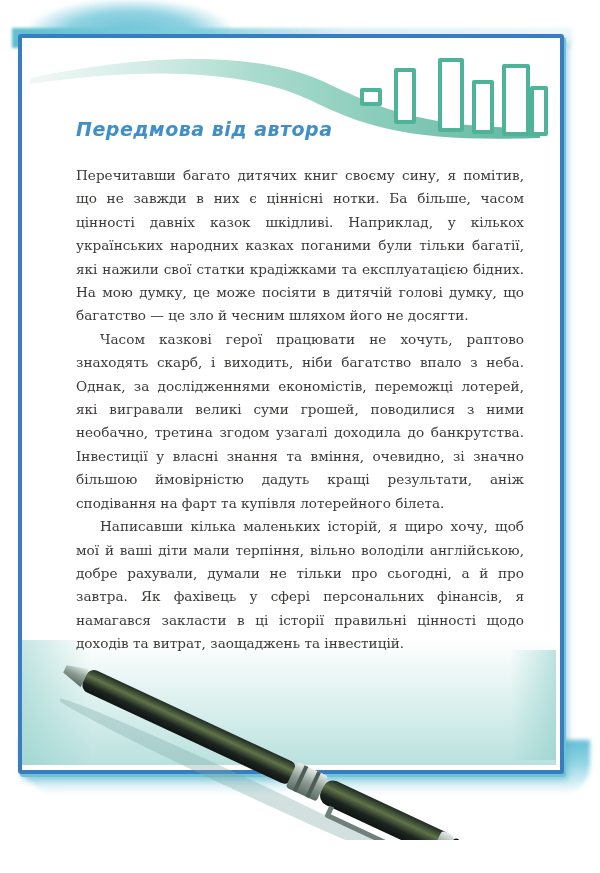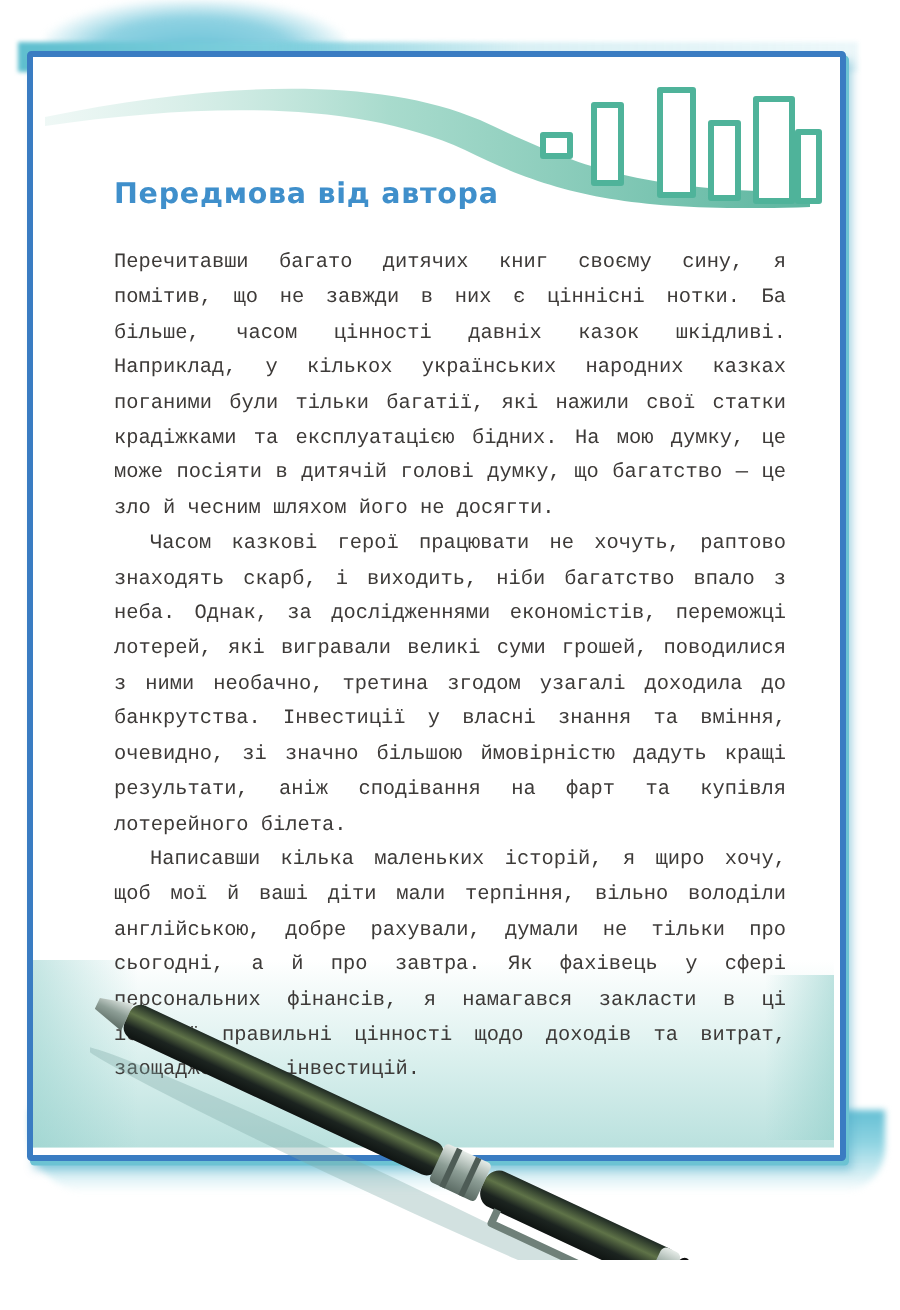--- a/index.html
+++ b/index.html
@@ -36,27 +36,26 @@
       background: linear-gradient(90deg, rgba(140,205,200,0.5), rgba(255,255,255,0));
     }
     .wash-right {
       position: absolute; left: 510px; top: 650px; width: 46px; height: 110px;
       background: linear-gradient(270deg, rgba(140,205,200,0.55), rgba(255,255,255,0));
     }
     .skyline { position: absolute; left: 20px; top: 50px; width: 540px; height: 100px; }
     .heading {
       position: absolute; left: 76px; top: 118px;
       font-family: "DejaVu Sans", sans-serif; font-size: 19px; font-weight: 600;
-      color: #3f8fcb; letter-spacing: 0.5px; margin: 0;
+      color: #3f8fcb; letter-spacing: 0.5px; margin: 0; font-style: italic;
     }
     .body-text {
       position: absolute; left: 76px; top: 164px; width: 448px;
       font-size: 13.6px; line-height: 23.4px; color: #3d3a38; text-align: justify;
       hyphens: manual;
-      font-family: Liberation Mono, monospace;
     }
     .body-text p { margin: 0; text-indent: 24px; }
     .body-text p.first { text-indent: 0; }
     .pen { position: absolute; left: 60px; top: 640px; width: 440px; height: 200px; }
   </style>
 </head>
 <body>
 
 <div class="splash-top"></div>
 <div class="splash-top2"></div>

